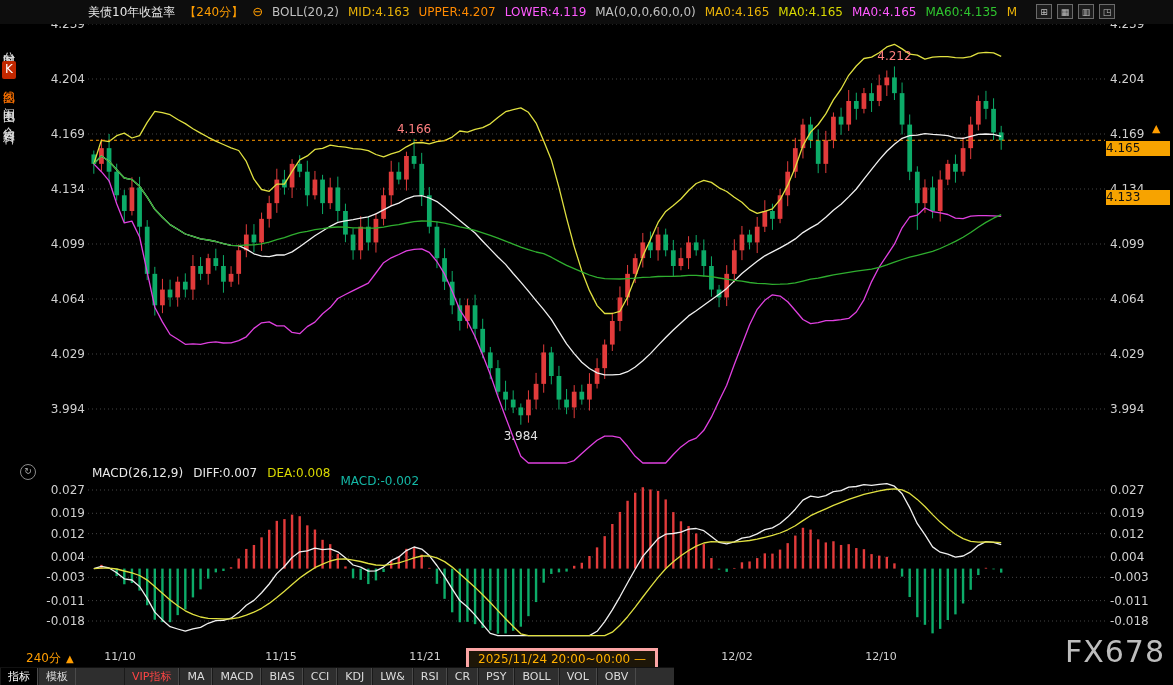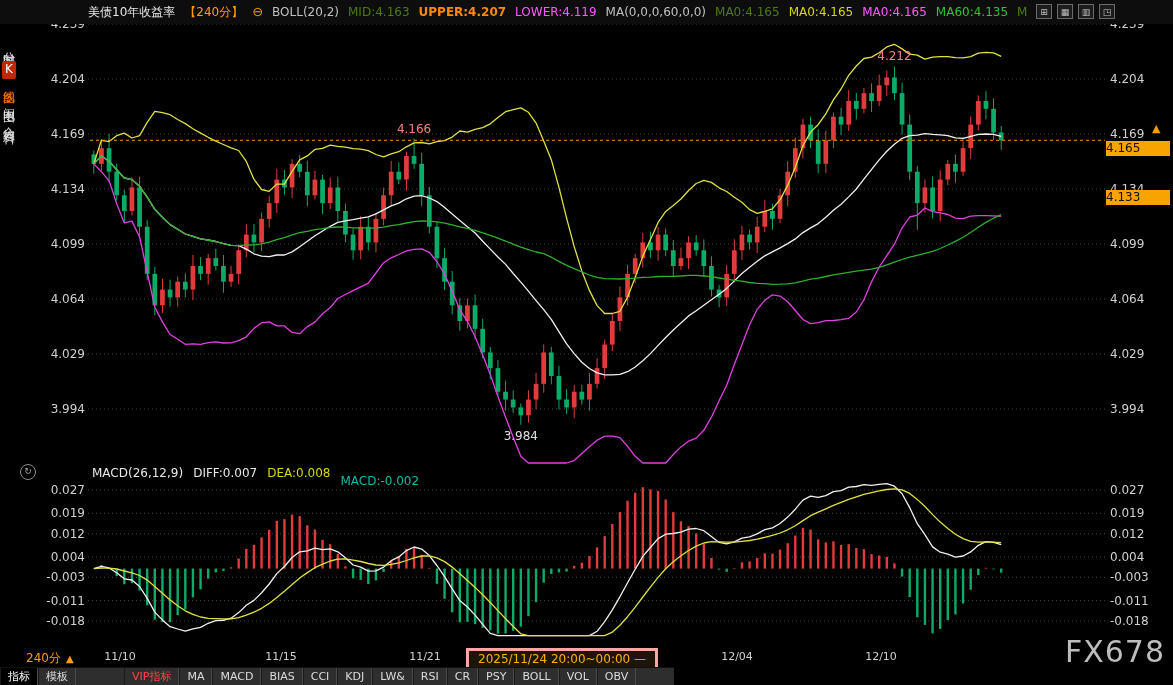--- a/index.html
+++ b/index.html
@@ -6,22 +6,22 @@
   .app{position:relative;width:1173px;height:685px;background:#000;overflow:hidden;
        font-family:"DejaVu Sans",sans-serif;-webkit-font-smoothing:antialiased;}
   
   .topbar{position:absolute;left:0;top:0;width:1173px;height:24px;background:#0d0d0d;
           display:flex;align-items:center;gap:9px;padding-left:88px;box-sizing:border-box;
           font-size:12px;white-space:nowrap;z-index:5;}
   .t-sym{color:#e8e8e8;}
   .t-period{color:#ff9d00;}
   .t-minus{color:#ff9d00;font-size:13px;line-height:12px;}
   .t-boll,.t-malabel{color:#c0c0c0;}
-  .t-mid,.t-ma0a,.t-m{color:#4d7c0f;}
-  .t-upper{color:#ff8a00;font-weight:bold;}
+  .t-mid,.t-ma0a,.t-m{color:#eab308;}
+  .t-upper{color:#ff8a00;}
   .t-lower{color:#ff5aff;}
   .t-ma0b{color:#d8d800;}
   .t-ma0c{color:#ff5aff;}
   .t-ma60{color:#2fc52f;}
   .winicons{position:absolute;right:58px;top:4px;display:flex;gap:5px;z-index:6;}
   .winicon{width:14px;height:13px;border:1px solid #6a6a6a;background:#1c1c1c;color:#c0c0c0;
            font-size:9px;display:flex;align-items:center;justify-content:center;cursor:pointer;}
   
   .sidebar{position:absolute;left:0;top:30px;width:17px;bottom:0;z-index:5;display:flex;
            flex-direction:column;align-items:center;gap:13px;padding-top:12px;}
@@ -527,21 +527,21 @@
 
   <div class="badge badge-price">4.165</div>
   <div class="badge badge-ma">4.133</div>
   <div class="right-arrow">▲</div>
 
   <div class="timeaxis" id="timeaxis">
       <div class="time-label" style="left: 120px;">11/10</div>
       <div class="time-label" style="left: 281px;">11/15</div>
       <div class="time-label" style="left: 425px;">11/21</div>
       <div class="time-highlight" style="left: 562px;">2025/11/24 20:00~00:00 —</div>
-      <div class="time-label" style="left: 737px;">12/04</div>
+      <div class="time-label" style="left: 737px;">12/02</div>
       <div class="time-label" style="left: 881px;">12/10</div>
     </div>
 
   <div class="footer-period">
     <span>240分</span><span class="arr">▲</span>
   </div>
 
   <div class="toolbar" id="toolbar">
       <div class="tab active">指标</div>
       <div class="tab">模板</div>

